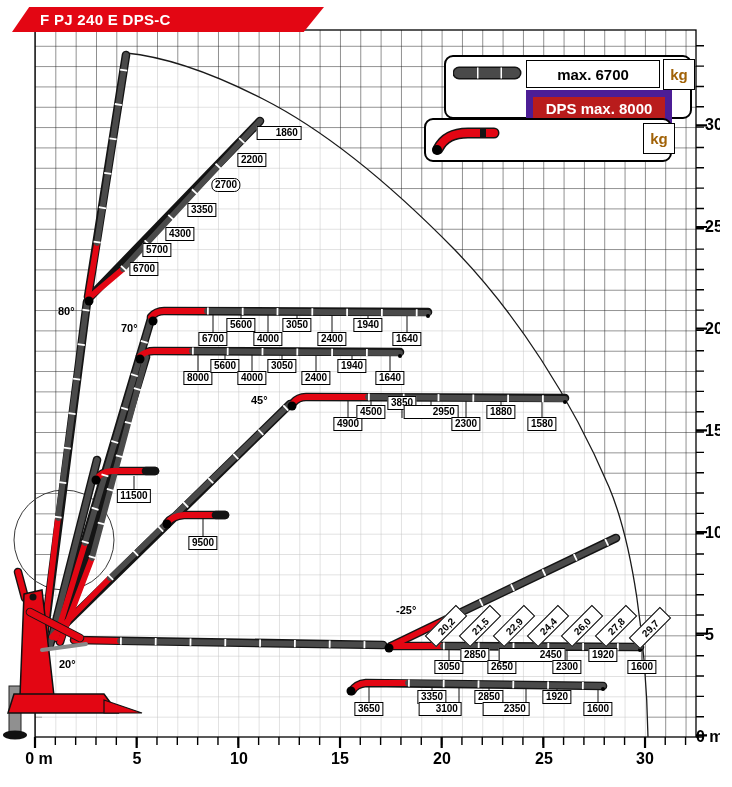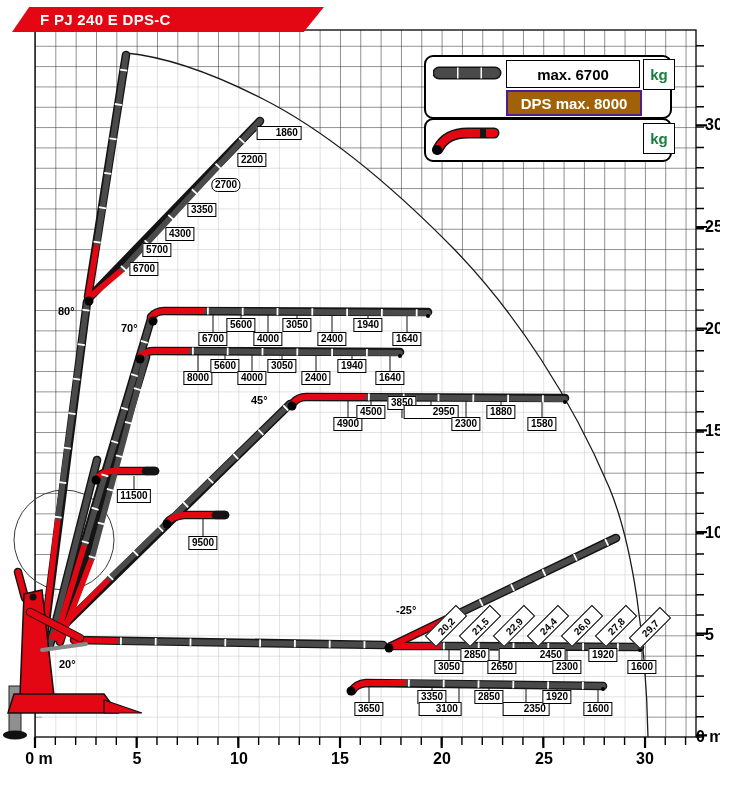--- a/index.html
+++ b/index.html
@@ -12,22 +12,22 @@
   svg .w {stroke:#ffffff;stroke-width:7.2;fill:none;stroke-linecap:butt;stroke-dasharray:1.8 33;}
   svg .cn{stroke:#111;stroke-width:1;}
   .banner{position:absolute;left:12px;top:7px;width:312px;height:25px;background:#e30613;
           clip-path:polygon(5.5% 0,100% 0,93.5% 100%,0 100%);}
   .banner span{display:block;color:#fff;font-weight:bold;font-size:15px;line-height:25px;
           padding-left:28px;letter-spacing:.3px;white-space:nowrap;}
   .legend{position:absolute;background:#fff;border:2px solid #000;border-radius:9px;}
   .vbox{position:absolute;background:#fff;border:1.5px solid #000;display:flex;align-items:center;
         justify-content:center;font-weight:bold;font-size:15px;color:#000;}
   .kgbox{position:absolute;background:#fff;border:1.5px solid #000;display:flex;align-items:center;
-        justify-content:center;font-weight:bold;font-size:15px;color:#15803d;}
-  .dpsbox{position:absolute;background:#a16207;border:2px solid #4c1d95;display:flex;align-items:center;
+        justify-content:center;font-weight:bold;font-size:15px;color:#a16207;}
+  .dpsbox{position:absolute;background:#b91c1c;border:7px solid #4c1d95;display:flex;align-items:center;
         justify-content:center;font-weight:bold;font-size:15px;color:#fff;}
   .lbl{position:absolute;transform:translateX(-50%);background:#fff;border:1.5px solid #000;
        font-weight:bold;font-size:10px;line-height:11.5px;padding:0 2.5px;white-space:nowrap;color:#000;}
   .dia{position:absolute;width:42px;height:14px;background:#fff;border:1.3px solid #000;
        transform:rotate(-45deg);display:flex;align-items:center;justify-content:center;
        font-weight:bold;font-size:10px;color:#000;}
   .ang{position:absolute;font-weight:bold;font-size:11px;color:#000;white-space:nowrap;}
   .axb{position:absolute;transform:translateX(-50%);font-weight:bold;font-size:16px;color:#000;white-space:nowrap;}
   .axr{position:absolute;transform:translateY(-50%);font-weight:bold;font-size:16px;color:#000;white-space:nowrap;}
 </style>
@@ -196,21 +196,21 @@
     <polygon points="14,694 104,694 118,713 8,713" fill="#e30613" stroke="#111" stroke-width="1.5"></polygon>
     <polygon points="104,700 142,713 104,713" fill="#e30613" stroke="#111" stroke-width="1.2"></polygon>
     <circle cx="33" cy="597" r="3.5" fill="#111"></circle>
   </g>
 </svg>
 
 <div class="banner">
   <span>F PJ 240 E DPS-C</span>
 </div>
 
-<div class="legend" style="left:424px;top:55px;width:244px;height:60px;">
+<div class="legend" style="left:444px;top:55px;width:244px;height:60px;">
   <svg width="70" height="20" style="position:absolute;left:7px;top:6px;">
     <line x1="6" y1="10" x2="62" y2="10" stroke="#141414" stroke-width="13" stroke-linecap="round"></line>
     <line x1="6" y1="10" x2="62" y2="10" stroke="#4a4a4a" stroke-width="10" stroke-linecap="round"></line>
     <line x1="6" y1="10" x2="62" y2="10" stroke="#fff" stroke-width="11" stroke-dasharray="1.5 22" stroke-dashoffset="-18"></line>
   </svg>
   <div class="vbox" style="left:80px;top:3px;width:132px;height:26px;">max. 6700</div>
   <div class="kgbox" style="left:217px;top:2px;width:30px;height:29px;">kg</div>
   <div class="dpsbox" style="left:80px;top:33px;width:132px;height:22px;">DPS max. 8000</div>
 </div>
 
@@ -264,21 +264,21 @@
 <div class="lbl" style="left:502px;top:660px;">2650</div>
 <div class="lbl" style="left:532px;top:648px;padding-left:40px;">2450</div>
 <div class="lbl" style="left:567px;top:660px;">2300</div>
 <div class="lbl" style="left:603px;top:648px;">1920</div>
 <div class="lbl" style="left:642px;top:660px;">1600</div>
 
 <div class="lbl" style="left:369px;top:702px;">3650</div>
 <div class="lbl" style="left:432px;top:690px;">3350</div>
 <div class="lbl" style="left:440px;top:702px;padding-left:16px;">3100</div>
 <div class="lbl" style="left:489px;top:690px;">2850</div>
-<div class="lbl" style="left:526px;top:702px;padding-left:20px;">2350</div>
+<div class="lbl" style="left:506px;top:702px;padding-left:20px;">2350</div>
 <div class="lbl" style="left:557px;top:690px;">1920</div>
 <div class="lbl" style="left:598px;top:702px;">1600</div>
 
 <div class="dia" style="left:424px;top:618px;">
       <span>20,2</span>
     </div>
 <div class="dia" style="left:458px;top:618px;">
       <span>21,5</span>
     </div>
 <div class="dia" style="left:492px;top:618px;">

